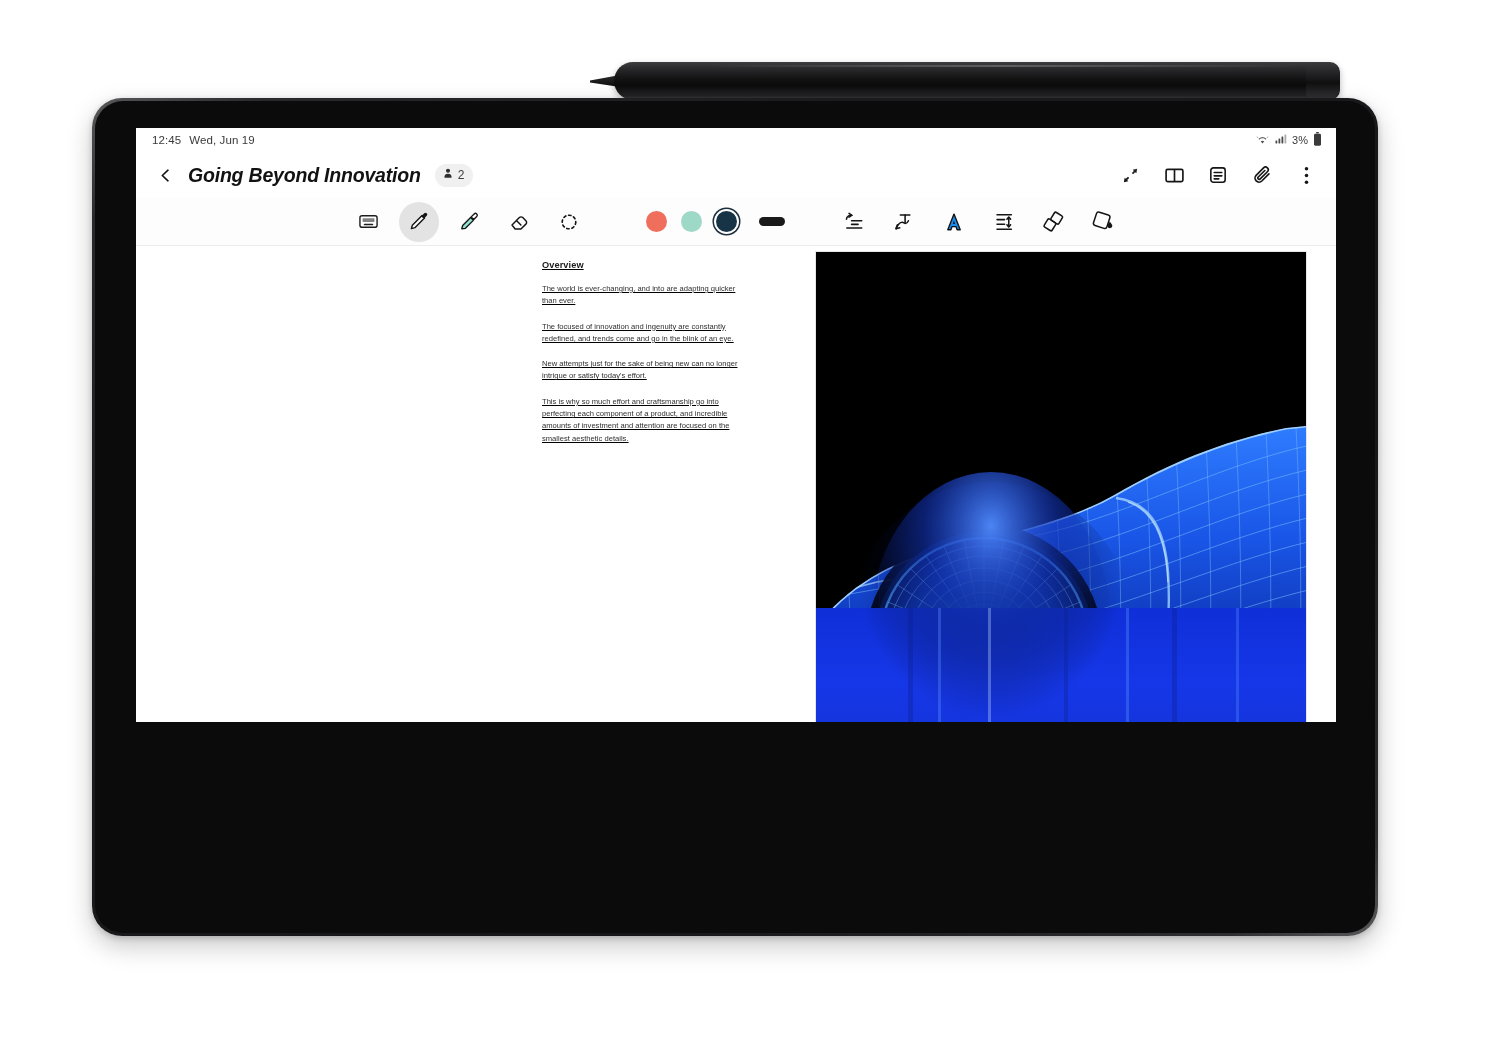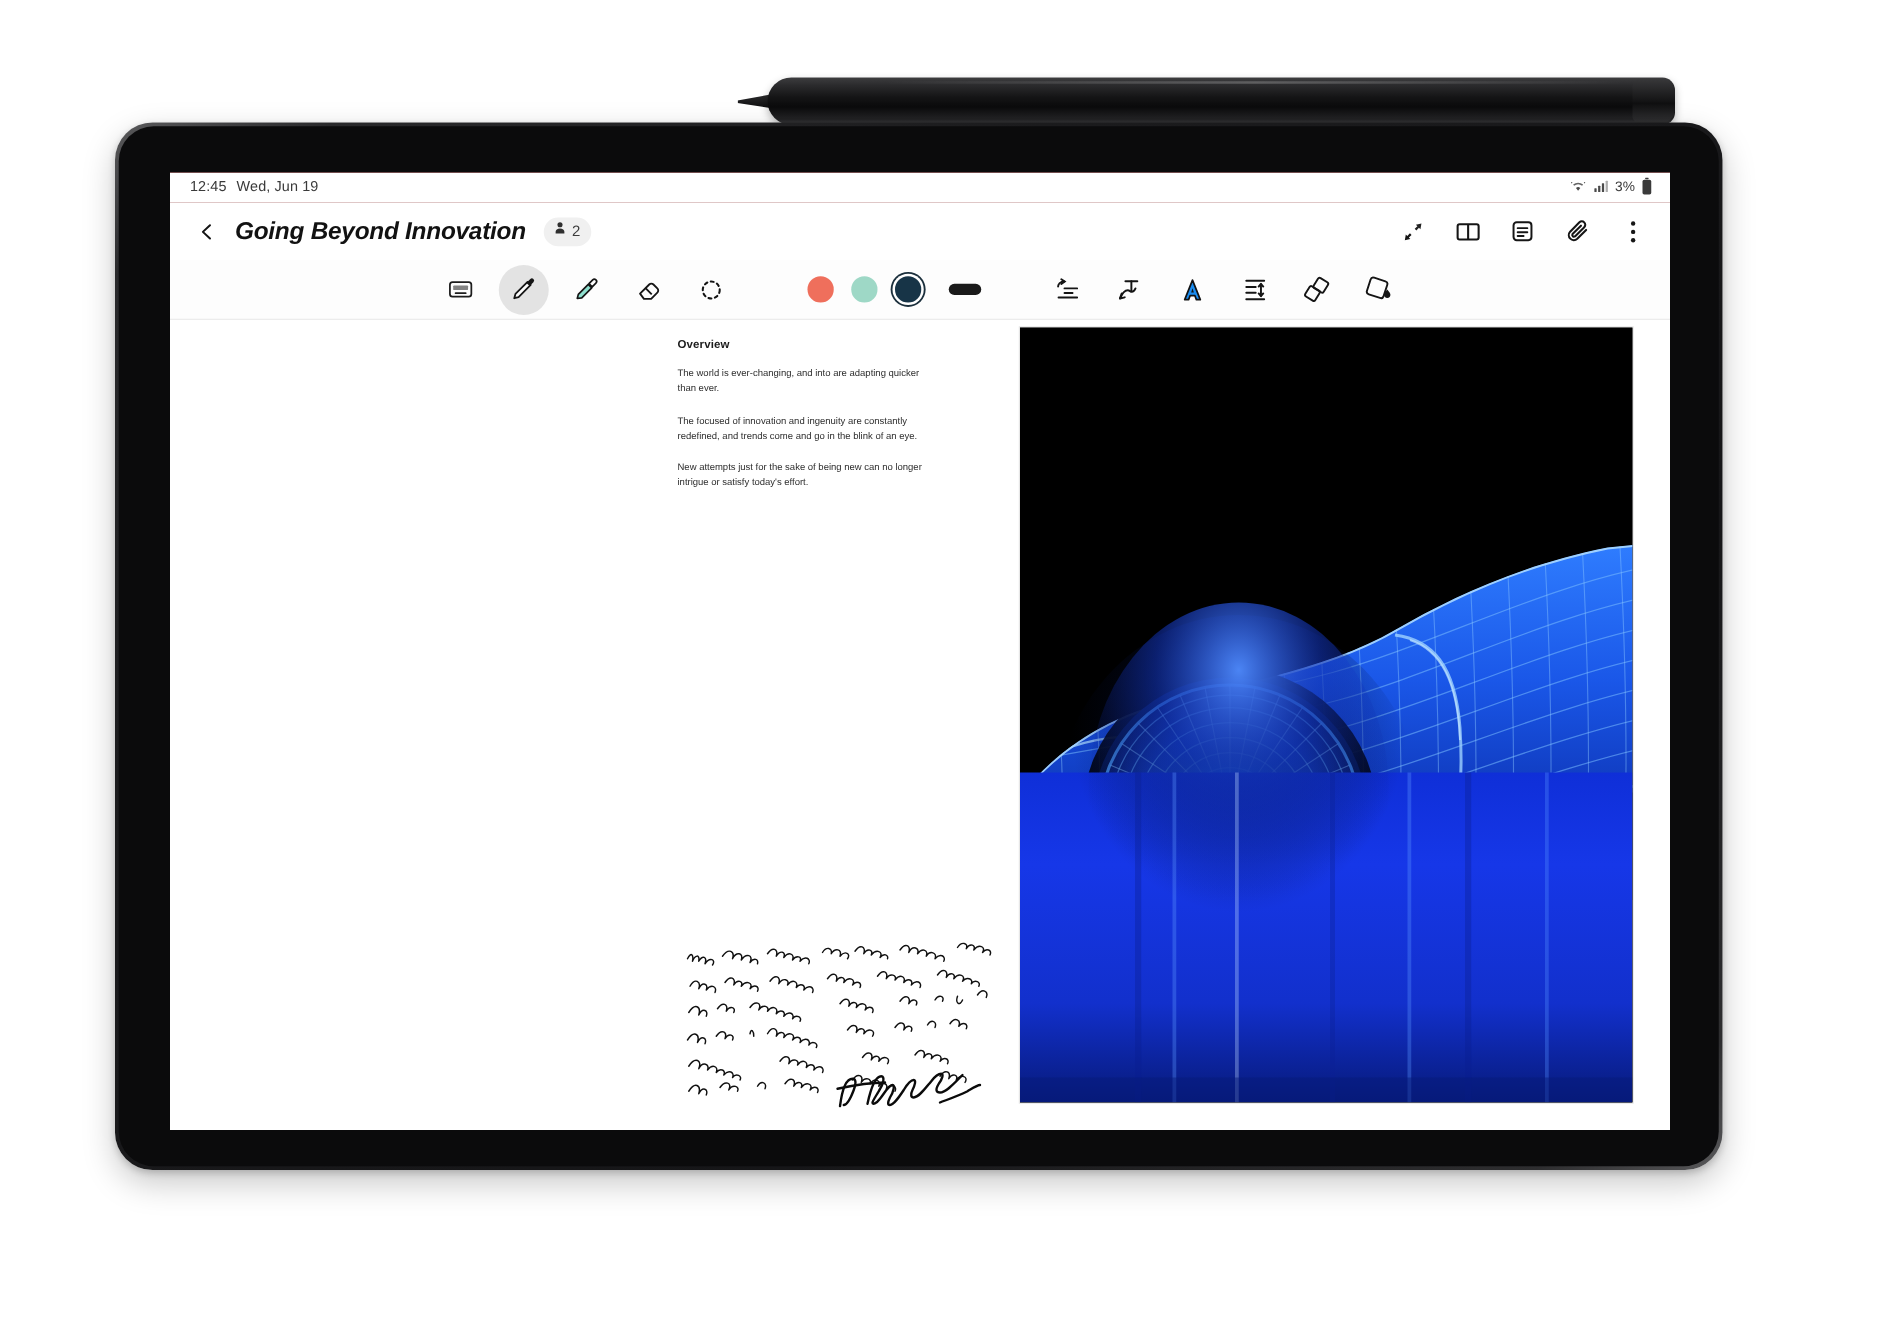--- a/index.html
+++ b/index.html
@@ -67,23 +67,23 @@
     background: radial-gradient(circle at 40% 35%, #3a3a3e 0%, #17171a 55%, #0c0c0e 100%);
     box-shadow: 0 0 0 1px #18181a;
   }
   .sensor {
     position: absolute; left: 783px; top: 124px; width: 9px; height: 8px;
     border-radius: 50%; background: #1d1d20;
   }
 
   
   .screen {
-    position: absolute; left: 136px; top: 138px;
-    width: 1200px; height: 766px;
-    background: #7f1d1d;
+    position: absolute; left: 136px; top: 128px;
+    width: 1200px; height: 594px;
+    background: #fde047;
     overflow: hidden;
   }
 
   
   .statusbar {
     height: 24px; display: flex; align-items: center;
     padding: 0 14px 0 16px; font-size: 11.5px; color: #3a3a3a;
     background: #fff;
   }
   .status-left { display: flex; gap: 8px; align-items: center; letter-spacing: .1px; }
@@ -127,21 +127,21 @@
   .swatch { width: 21px; height: 21px; border-radius: 50%; cursor: pointer; }
   .swatch.sel { box-shadow: 0 0 0 2px #fff, 0 0 0 3.5px #1b2f3c; }
   .thickness {
     width: 26px; height: 9px; border-radius: 5px; background: #1a1a1a;
     margin-left: 14px; cursor: pointer;
   }
 
   
   .canvas { position: relative; height: calc(766px - 24px - 46px - 48px); background: #fff; }
 
-  .note-text { position: absolute; left: 406px; top: 14px; width: 200px; }
+  .note-text { position: absolute; left: 406px; top: 14px; width: 200px; text-decoration: underline; }
   .note-h { font-size: 9.2px; font-weight: 700; color: #1c1c1c; margin-bottom: 13px; letter-spacing: .1px; }
   .note-p { font-size: 7.6px; line-height: 1.62; color: #2e2e2e; margin-bottom: 13px; }
 
   .hand-note { position: absolute; left: 408px; top: 495px; width: 278px; height: 135px; }
 
   .photo {
     position: absolute; left: 680px; top: 6px; width: 490px; height: 620px;
     background: #000; overflow: hidden;
     box-shadow: 0 0 0 1px #e6e6e6;
   }
@@ -348,20 +348,21 @@
       </div>
     </div>
 
     <div class="canvas">
 
       <div class="note-text">
         <div class="note-h">Overview</div>
         <div class="note-p">The world is ever-changing, and into are adapting quicker than ever.</div>
         <div class="note-p">The focused of innovation and ingenuity are constantly redefined, and trends come and go in the blink of an eye.</div>
         <div class="note-p">New attempts just for the sake of being new can no longer intrigue or satisfy today's effort.</div>
+        <div class="note-p">This is why so much effort and craftsmanship go into perfecting each component of a product, and incredible amounts of investment and attention are focused on the smallest aesthetic details.</div>
       </div>
 
       <div class="hand-note">
         <svg width="278" height="135" viewBox="0 0 278 135">
           <g fill="none" stroke="#111" stroke-width="1.15" stroke-linecap="round" stroke-linejoin="round">
             <path d="M6 16c3-6 5-3 4 2 2-5 6-6 5 0 3-5 7-4 5 2 4-6 9-3 6 1M34 14c5-7 10-4 8 2 3-6 9-5 7 1 4-6 10-4 7 2 3-4 7-3 6 1M70 12c4-6 9-4 7 2 3-5 8-4 6 1 4-5 9-3 7 2 3-4 8-3 6 1 4-5 9-2 7 2M114 11c3-5 8-4 7 1 3-5 9-4 7 2 4-5 9-2 6 2M140 10c4-6 9-4 7 2 3-5 8-3 6 1 4-5 10-3 7 2 3-4 7-2 6 1M176 9c4-6 9-4 7 2 3-6 9-4 7 1 4-5 9-3 7 2 3-5 9-3 7 2 4-5 9-2 7 2M222 7c3-5 9-4 7 1 3-5 8-3 6 1 4-5 10-3 7 2 3-4 8-2 6 2"></path>
             <path d="M8 38c4-7 9-4 7 2 3-6 8-4 6 1 4-5 9-3 7 2M36 35c4-6 9-4 7 2 3-5 8-3 6 1 4-5 10-3 7 2 3-4 8-2 6 2M72 34c4-6 9-4 7 2 3-5 9-4 7 1 4-5 9-3 7 2 3-4 8-2 6 2 4-5 9-2 7 2M118 32c4-6 9-4 7 2 3-5 8-3 6 1 4-5 10-3 7 2 3-4 8-2 6 2M158 30c4-6 9-4 7 2 3-5 9-3 7 1 4-5 9-3 7 2 3-4 8-2 6 2 4-5 9-2 7 2M206 29c4-6 9-4 7 2 3-5 8-3 6 1 4-5 10-3 7 2 3-4 9-2 7 2 3-4 8-1 6 2"></path>
             <path d="M7 59c5-8 10-5 8 2 3-6 8-4 6 1M30 56c4-6 9-4 7 2 3-5 8-3 6 1M56 55c4-6 10-4 7 2 3-5 9-3 7 1 4-5 9-3 7 2 3-4 8-2 6 2 4-5 9-2 7 2 3-4 8-1 6 2M128 52c4-6 9-4 7 2 3-5 8-3 6 1 4-5 10-3 7 2 3-4 8-2 6 2M176 50c4-6 9-4 7 2 3-5 8-3 6 1M204 49c3-5 8-3 6 1M222 46c-2 6 2 8 4 3M238 45c4-6 9-3 7 2"></path>
             <path d="M6 81c5-8 10-5 8 2 3-6 8-4 6 1M29 78c4-6 9-4 7 2 3-5 8-3 6 1M56 76c1-5 3-2 3 2M70 76c4-7 9-4 7 2 3-5 8-3 6 1 4-5 10-3 7 2 3-4 8-2 6 2 4-5 9-2 7 2 3-4 8-1 6 2M134 73c4-6 9-4 7 2 3-5 8-3 6 1 4-5 10-3 7 2M172 71c4-6 9-4 7 2 3-5 8-3 6 1M198 69c3-5 8-3 6 2M216 68c4-6 9-3 7 2 3-4 8-2 6 2"></path>
             <path d="M7 102c5-8 11-5 8 2 3-6 9-4 7 1 4-5 9-3 7 2 3-4 8-2 6 2 4-5 9-2 7 2 3-4 8-1 6 2M80 98c4-6 9-4 7 2 3-5 9-3 7 1 4-5 9-3 7 2 3-4 8-2 6 2 4-5 9-2 7 2M146 95c4-6 9-4 7 2 3-5 8-3 6 1 4-5 10-3 7 2M188 93c4-6 9-4 7 2 3-5 8-3 6 1 4-5 10-3 7 2 3-4 8-2 6 2"></path>

